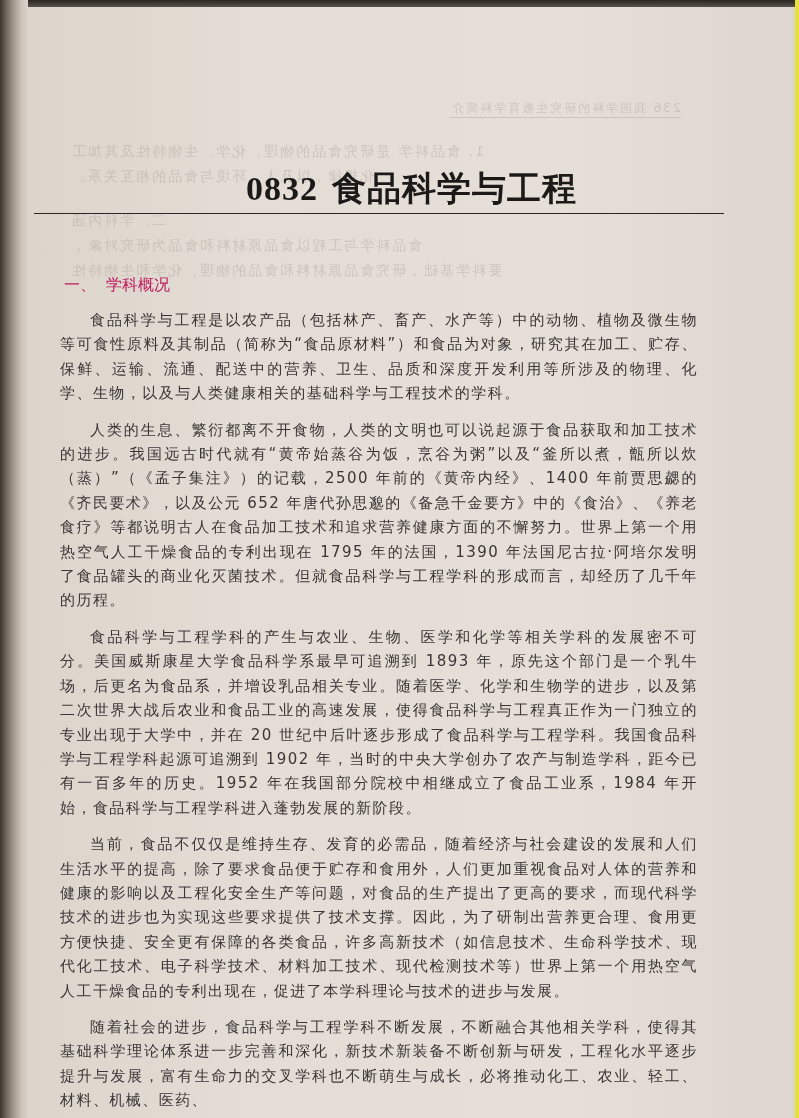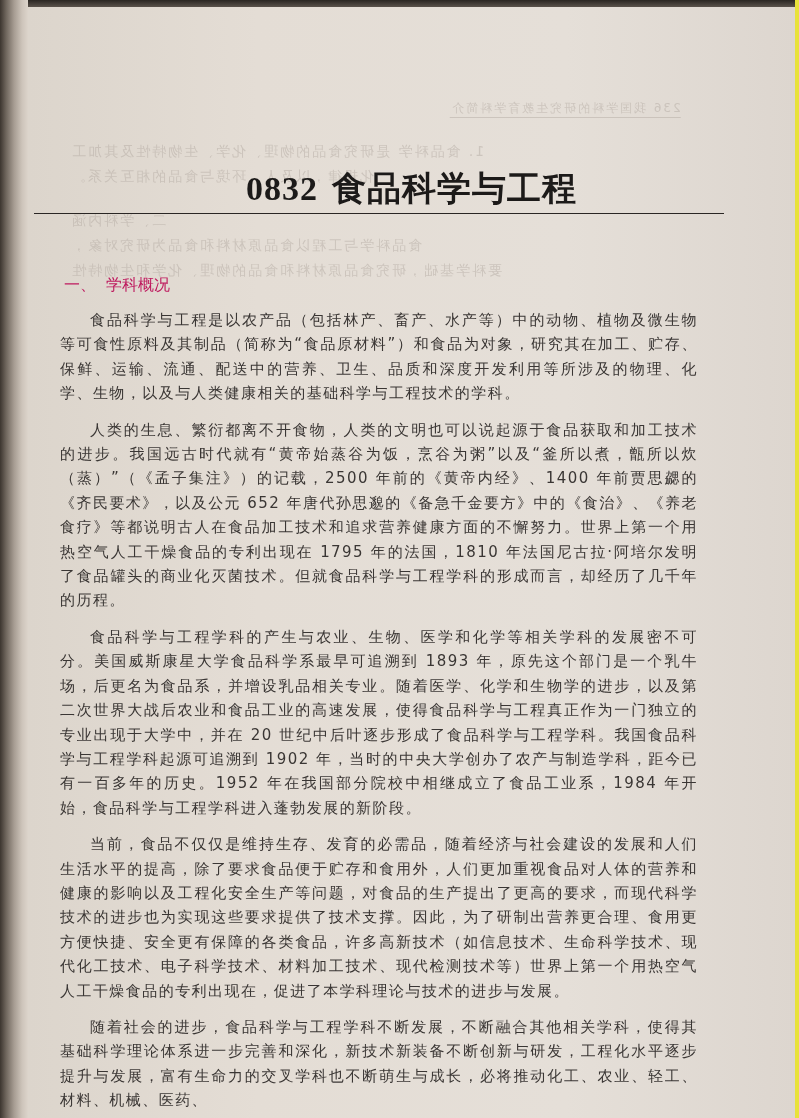--- a/index.html
+++ b/index.html
@@ -78,19 +78,19 @@
   <span class="code">0832</span><span>食品科学与工程</span>
 </div>
 <div class="title-rule"></div>
 
 <div class="section-heading">
   <span class="num">一、</span><span>学科概况</span>
 </div>
 
 <div class="body-text">
   <p>食品科学与工程是以农产品（包括林产、畜产、水产等）中的动物、植物及微生物等可食性原料及其制品（简称为“食品原材料”）和食品为对象，研究其在加工、贮存、保鲜、运输、流通、配送中的营养、卫生、品质和深度开发利用等所涉及的物理、化学、生物，以及与人类健康相关的基础科学与工程技术的学科。</p>
-  <p>人类的生息、繁衍都离不开食物，人类的文明也可以说起源于食品获取和加工技术的进步。我国远古时代就有“黄帝始蒸谷为饭，烹谷为粥”以及“釜所以煮，甑所以炊（蒸）”（《孟子集注》）的记载，2500 年前的《黄帝内经》、1400 年前贾思勰的《齐民要术》，以及公元 652 年唐代孙思邈的《备急千金要方》中的《食治》、《养老食疗》等都说明古人在食品加工技术和追求营养健康方面的不懈努力。世界上第一个用热空气人工干燥食品的专利出现在 1795 年的法国，1810 年法国尼古拉·阿培尔发明了食品罐头的商业化灭菌技术。但就食品科学与工程学科的形成而言，却经历了几千年的历程。</p>
+  <p>人类的生息、繁衍都离不开食物，人类的文明也可以说起源于食品获取和加工技术的进步。我国远古时代就有“黄帝始蒸谷为饭，烹谷为粥”以及“釜所以煮，甑所以炊（蒸）”（《孟子集注》）的记载，2500 年前的《黄帝内经》、1400 年前贾思勰的《齐民要术》，以及公元 652 年唐代孙思邈的《备急千金要方》中的《食治》、《养老食疗》等都说明古人在食品加工技术和追求营养健康方面的不懈努力。世界上第一个用热空气人工干燥食品的专利出现在 1795 年的法国，1390 年法国尼古拉·阿培尔发明了食品罐头的商业化灭菌技术。但就食品科学与工程学科的形成而言，却经历了几千年的历程。</p>
   <p>食品科学与工程学科的产生与农业、生物、医学和化学等相关学科的发展密不可分。美国威斯康星大学食品科学系最早可追溯到 1893 年，原先这个部门是一个乳牛场，后更名为食品系，并增设乳品相关专业。随着医学、化学和生物学的进步，以及第二次世界大战后农业和食品工业的高速发展，使得食品科学与工程真正作为一门独立的专业出现于大学中，并在 20 世纪中后叶逐步形成了食品科学与工程学科。我国食品科学与工程学科起源可追溯到 1902 年，当时的中央大学创办了农产与制造学科，距今已有一百多年的历史。1952 年在我国部分院校中相继成立了食品工业系，1984 年开始，食品科学与工程学科进入蓬勃发展的新阶段。</p>
   <p>当前，食品不仅仅是维持生存、发育的必需品，随着经济与社会建设的发展和人们生活水平的提高，除了要求食品便于贮存和食用外，人们更加重视食品对人体的营养和健康的影响以及工程化安全生产等问题，对食品的生产提出了更高的要求，而现代科学技术的进步也为实现这些要求提供了技术支撑。因此，为了研制出营养更合理、食用更方便快捷、安全更有保障的各类食品，许多高新技术（如信息技术、生命科学技术、现代化工技术、电子科学技术、材料加工技术、现代检测技术等）世界上第一个用热空气人工干燥食品的专利出现在，促进了本学科理论与技术的进步与发展。</p>
   <p>随着社会的进步，食品科学与工程学科不断发展，不断融合其他相关学科，使得其基础科学理论体系进一步完善和深化，新技术新装备不断创新与研发，工程化水平逐步提升与发展，富有生命力的交叉学科也不断萌生与成长，必将推动化工、农业、轻工、材料、机械、医药、</p>
 </div>
 
 <div class="right-edge"></div>
 
 </body></html>

